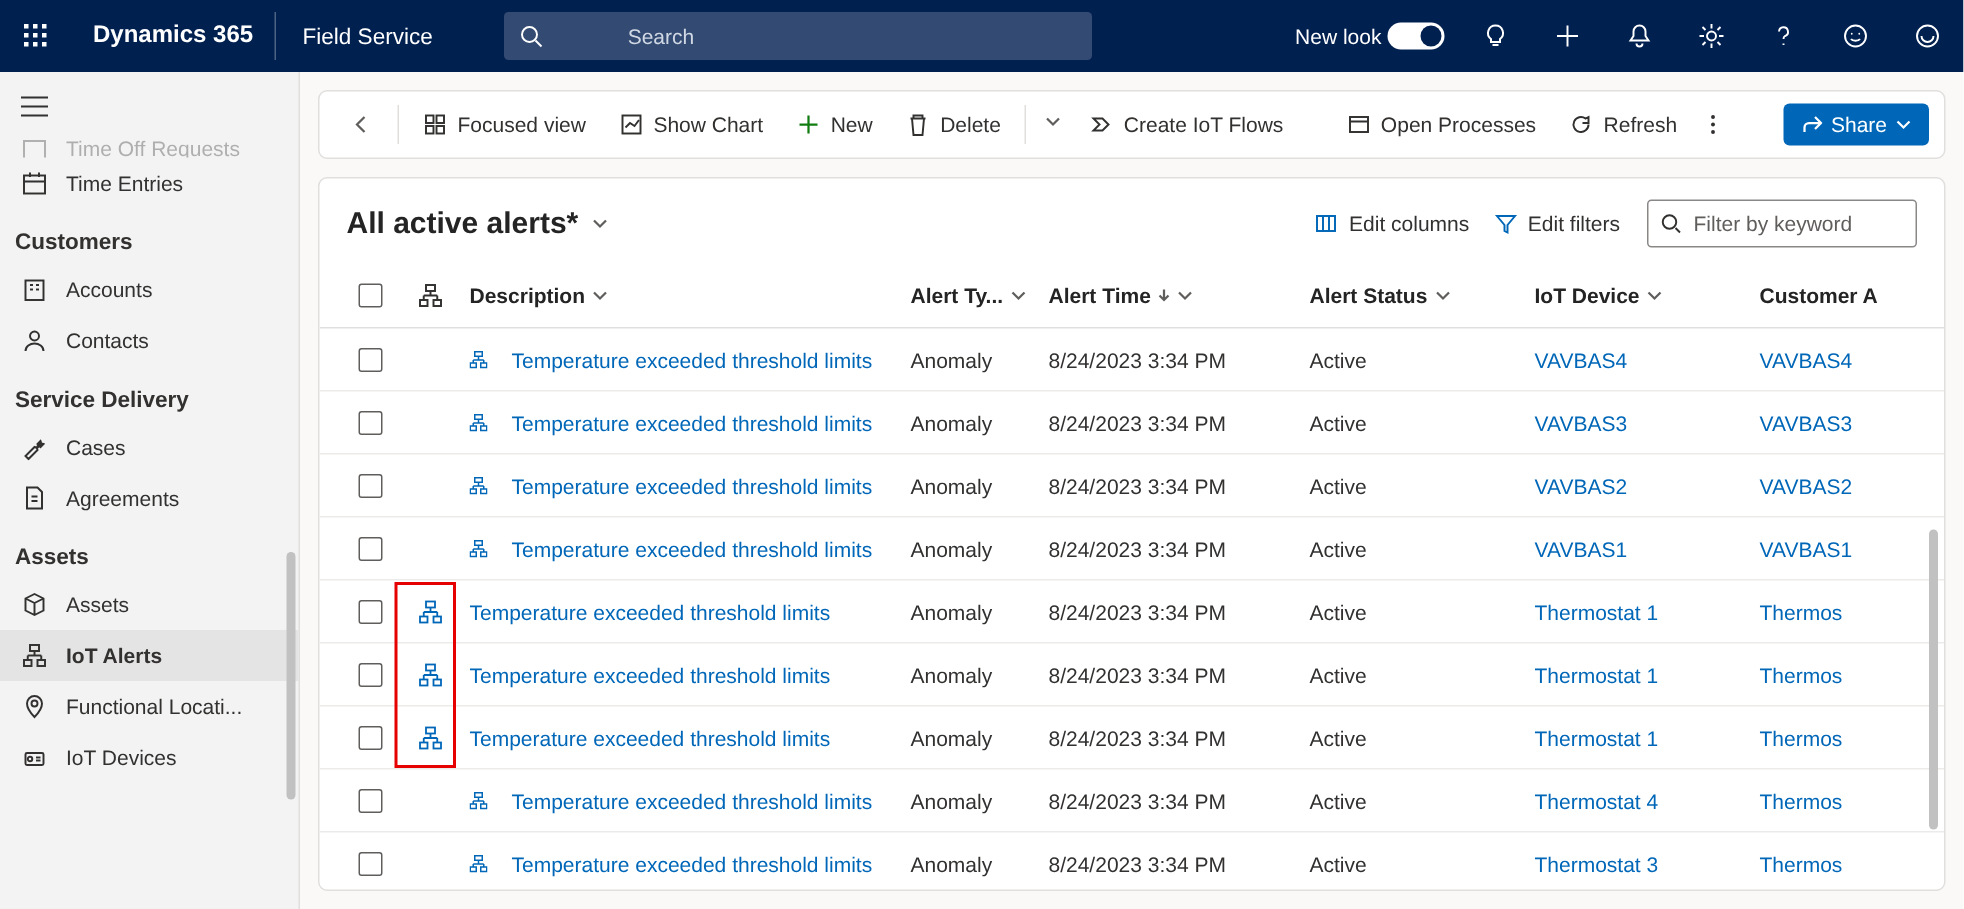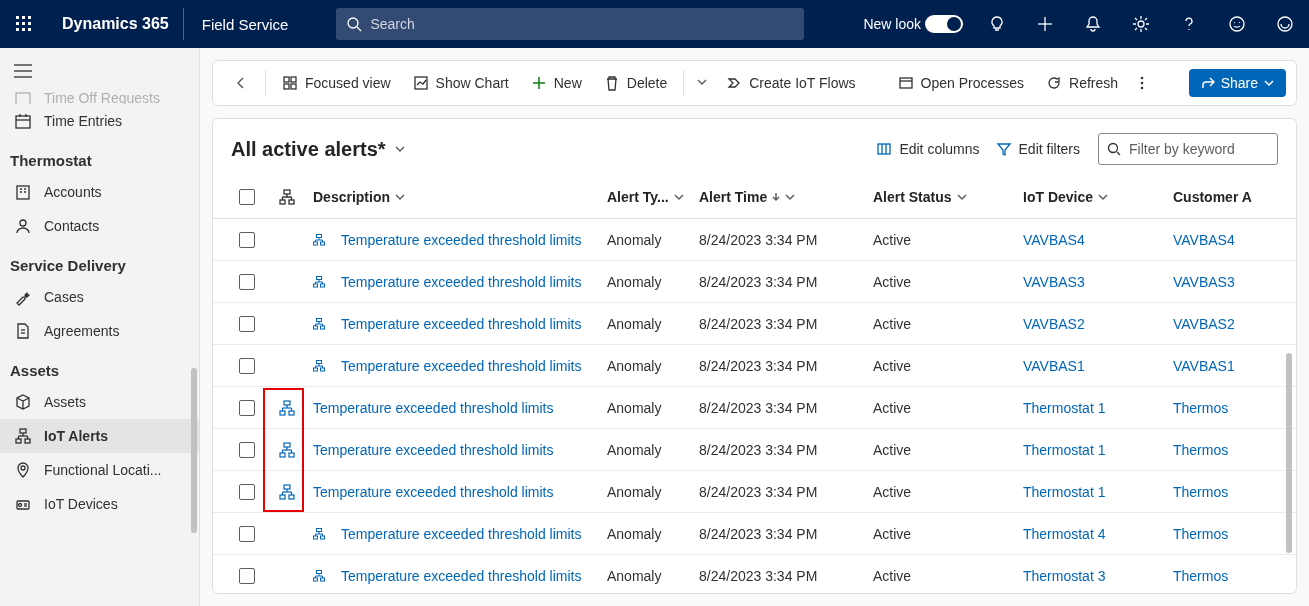--- a/index.html
+++ b/index.html
@@ -3,21 +3,21 @@
 <meta charset="utf-8">
 <style>
 * { margin: 0; padding: 0; box-sizing: border-box; font-family: "Segoe UI", Arial, sans-serif; }
 body { width: 1309px; height: 606px; overflow: hidden; background: #faf9f8; }
 
 
 .top-header { background: #002050; height: 48px; display: flex; align-items: center; color: #fff; }
 .waffle { width: 48px; display: flex; align-items: center; justify-content: center; cursor: pointer; }
 .brand { font-size: 16px; font-weight: 600; padding: 0 14px; border-right: 1px solid rgba(255,255,255,0.3); height: 32px; display: flex; align-items: center; }
 .app-name { font-size: 15px; padding: 0 18px; }
-.search-box { margin-left: 30px; width: 468px; height: 32px; background: #334a72; border-radius: 3px; display: flex; align-items: center; padding: 0 10px; color: #c8d1e0; }
+.search-box { margin-left: 30px; width: 392px; height: 32px; background: #334a72; border-radius: 3px; display: flex; align-items: center; padding: 0 10px; color: #c8d1e0; gap: 48px; }
 .search-box svg { margin-right: 8px; }
 .search-box span { font-size: 14px; color: #d0d8e4; }
 .header-spacer { flex: 1; }
 .new-look { display: flex; align-items: center; gap: 4px; padding: 0 10px; font-size: 14px; }
 .toggle { width: 38px; height: 18px; border-radius: 10px; background: #fff; position: relative; }
 .toggle:after { content:""; position: absolute; right:2px; top:2px; width:14px; height:14px; border-radius:50%; background:#002050; }
 .hicon { width: 48px; display:flex; align-items:center; justify-content:center; cursor:pointer; }
 
 
 .main { display:flex; height: calc(606px - 48px); }
@@ -168,21 +168,21 @@
     <div class="side-item">
       <svg width="18" height="18">
           <rect x="2" y="4" width="14" height="12" class="icon-stroke"></rect>
           <line x1="2" y1="8" x2="16" y2="8" class="icon-stroke"></line>
           <line x1="6" y1="2" x2="6" y2="5" class="icon-stroke"></line>
           <line x1="12" y1="2" x2="12" y2="5" class="icon-stroke"></line>
         </svg>
       <span>Time Entries</span>
     </div>
 
-    <div class="side-header">Thermostat</div>
+    <div class="side-header">Customers</div>
     <div class="side-item">
       <svg width="18" height="18">
           <rect x="3" y="3" width="12" height="13" class="icon-stroke"></rect>
           <line x1="6" y1="6" x2="8" y2="6" class="icon-stroke"></line>
           <line x1="10" y1="6" x2="12" y2="6" class="icon-stroke"></line>
           <line x1="6" y1="9" x2="8" y2="9" class="icon-stroke"></line>
           <line x1="10" y1="9" x2="12" y2="9" class="icon-stroke"></line>
         </svg>
       <span>Accounts</span>
     </div>

